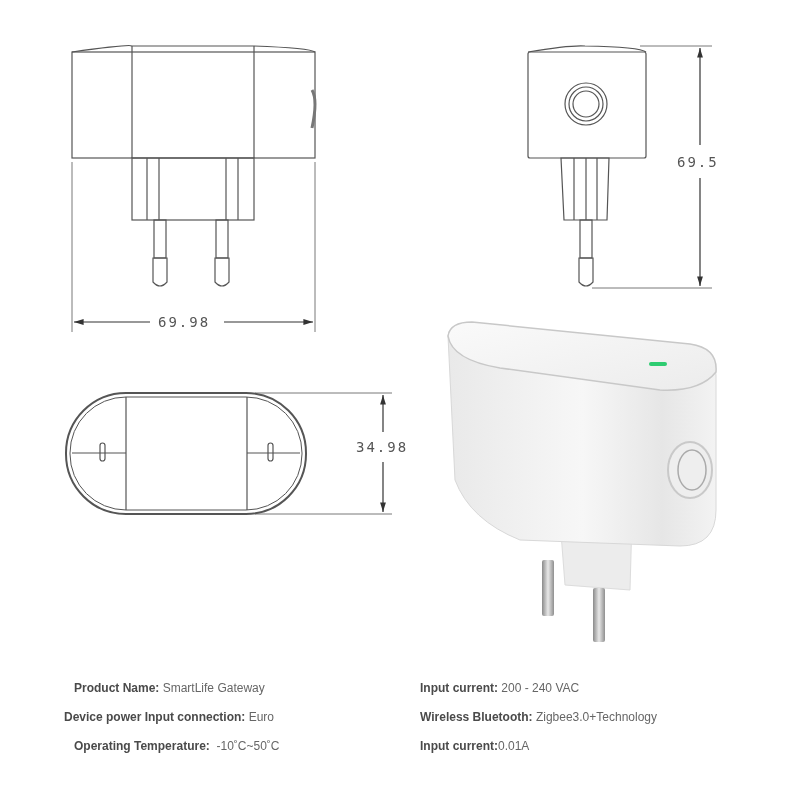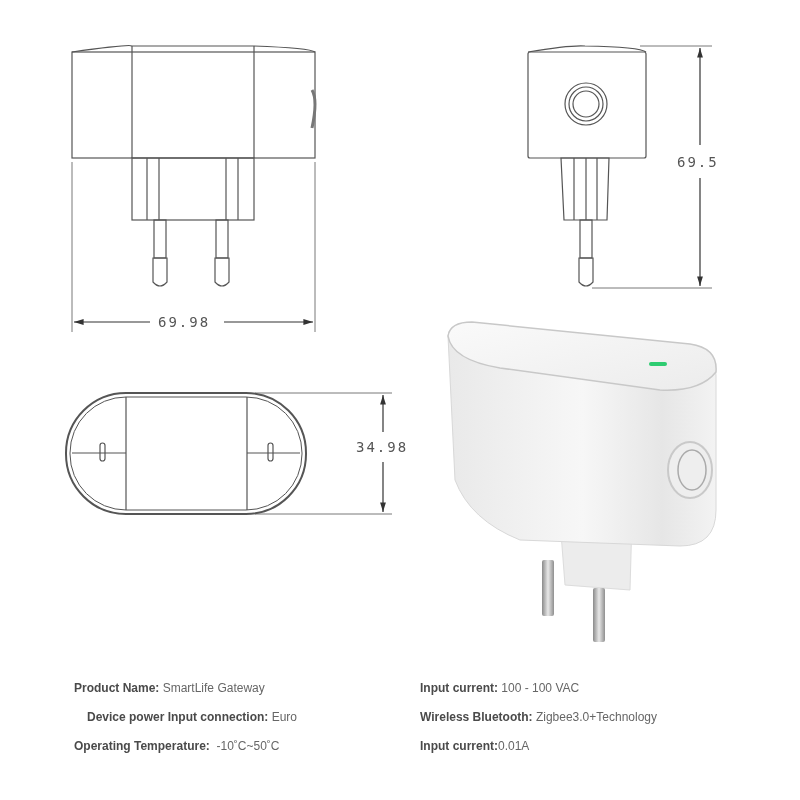--- a/index.html
+++ b/index.html
@@ -98,21 +98,21 @@
     <path d="M448,336 Q448,324 470,324 L690,346 Q716,350 716,376 L716,510 Q716,546 680,546 L520,540 Q470,520 455,480 Z" fill="url(#bodyG)" stroke="#d8d8d8"></path>
     <path d="M448,336 Q450,322 472,322 L690,344 Q718,348 716,372 Q700,392 660,390 L500,368 Q452,360 448,336 Z" fill="url(#topG)" stroke="#c8c8c8" stroke-width="1.5"></path>
     <rect x="649" y="362" width="18" height="4" rx="2" fill="#2ecc71"></rect>
     <ellipse cx="690" cy="470" rx="22" ry="28" fill="#eeeeee" stroke="#c9c9c9" stroke-width="2"></ellipse>
     <ellipse cx="692" cy="470" rx="14" ry="20" fill="none" stroke="#aaa" stroke-width="1.5"></ellipse>
   </g>
 </svg>
 
 <div>
   <div class="spec" style="left:74px;top:681px;"><b>Product Name:</b><span> SmartLife Gateway</span></div>
-  <div class="spec" style="left:87px;top:710px;text-align:right;"><b>Device power Input connection:</b><span> Euro</span></div>
+  <div class="spec" style="left:64px;top:710px;text-align:right;"><b>Device power Input connection:</b><span> Euro</span></div>
   <div class="spec" style="left:74px;top:739px;white-space:pre;"><b>Operating Temperature:</b><span>  -10˚C~50˚C</span></div>
 </div>
 
 <div>
-  <div class="spec" style="left:420px;top:681px;"><b>Input current:</b><span> 100 - 100 VAC</span></div>
+  <div class="spec" style="left:420px;top:681px;"><b>Input current:</b><span> 200 - 240 VAC</span></div>
   <div class="spec" style="left:420px;top:710px;"><b>Wireless Bluetooth:</b><span> Zigbee3.0+Technology</span></div>
   <div class="spec" style="left:420px;top:739px;"><b>Input current:</b><span>0.01A</span></div>
 </div>
 
 </body></html>

